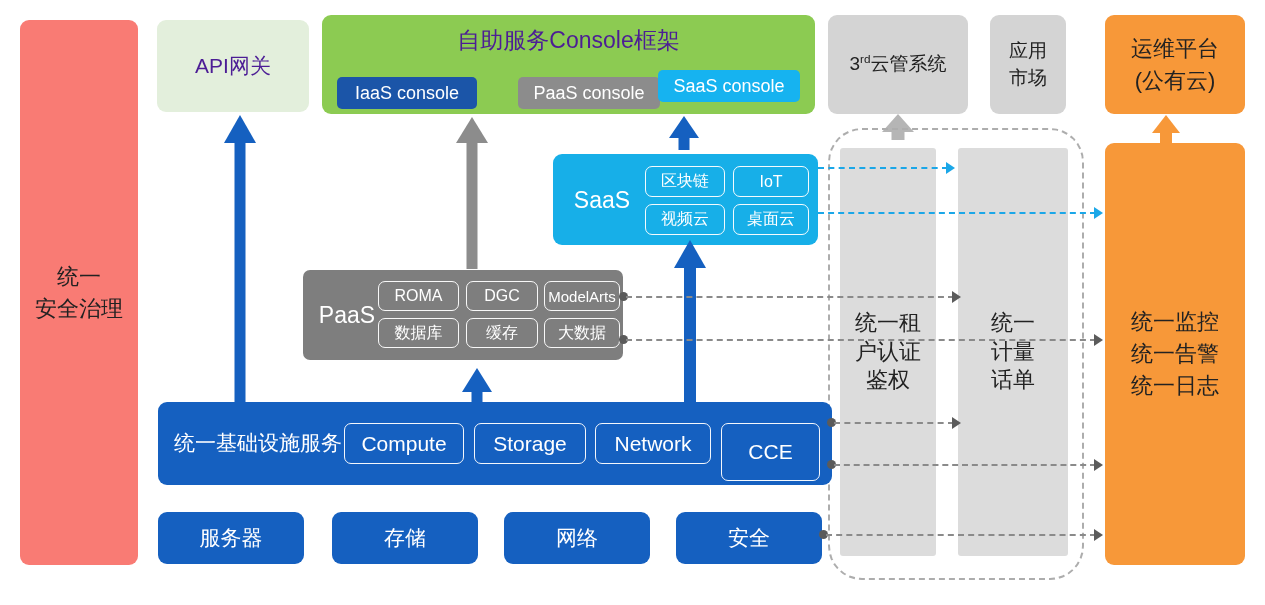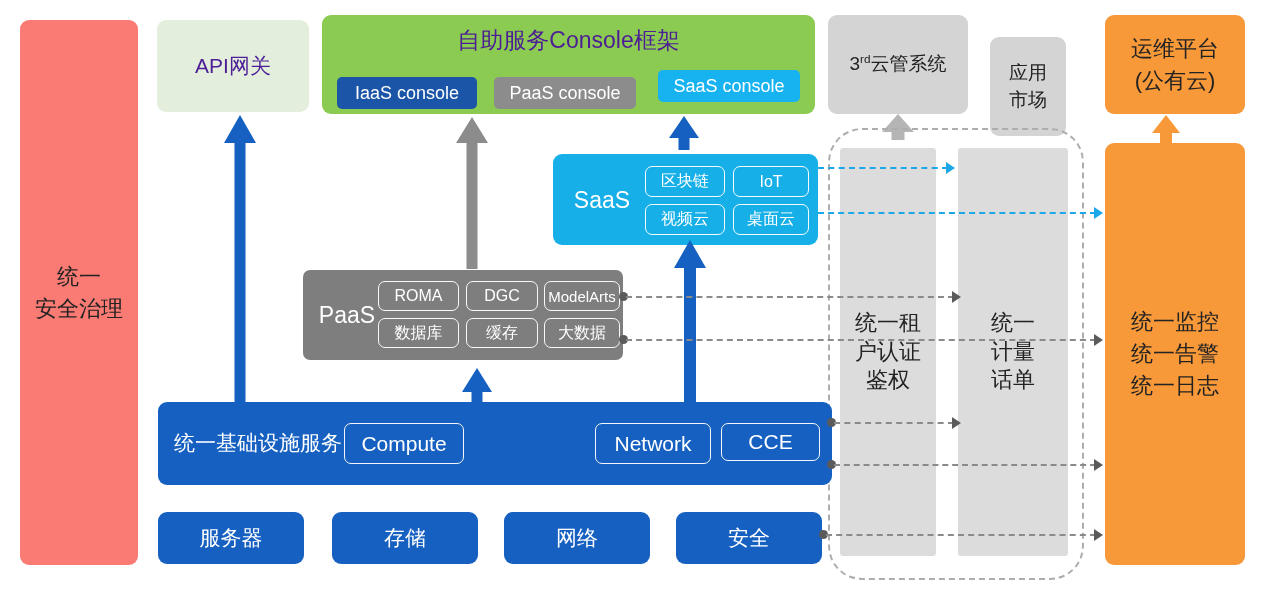--- a/index.html
+++ b/index.html
@@ -15,21 +15,21 @@
   .panel-gray{background:#D4D4D4;border-radius:9px;}
   .panel-orange{background:#F79839;border-radius:9px;}
   .panel-blue{background:#1560C0;border-radius:9px;}
   .panel-saas{background:#17AFE8;border-radius:9px;}
   .panel-paas{background:#7E7E7E;border-radius:7px;}
 
   
   .chip{border-radius:5px;color:#fff;font-size:18px;
         display:flex;align-items:center;justify-content:center;white-space:nowrap;}
   .chip-iaas{background:#1B55A8;}
-  .chip-paas{background:#8C8C8C;}
+  .chip-paas{background:#8C8C8C;margin-left:24px;}
   .chip-saas{background:#16B3F0;}
   .chip-outline{border:1.6px solid rgba(255,255,255,.95);background:transparent;
                 border-radius:7px;color:#fff;font-size:16px;
                 display:flex;align-items:center;justify-content:center;white-space:nowrap;}
   .chip-infra{border:1.6px solid rgba(255,255,255,.95);background:transparent;
               border-radius:7px;color:#fff;font-size:21px;
               display:flex;align-items:center;justify-content:center;white-space:nowrap;}
   .t-title{font-size:21px;color:#4c1d95;}
   .t-md{font-size:19px;line-height:1.4;color:#222;}
   .t-lg{font-size:22px;line-height:1.45;color:#222;}
@@ -96,21 +96,21 @@
   <div class="head" style="border-width:0 15px 22px 15px;border-bottom-color:#1560C0;"></div>
   <div class="shaft" style="top:20px;width:11px;height:14px;background:#1560C0;"></div>
 </div>
 
 <div class="abs panel-gray ctr" style="left:828px;top:15px;width:140px;height:99px;">
   <span class="t-md">
     <span>3</span><sup>rd</sup><span>云管系统</span>
   </span>
 </div>
 
-<div class="abs panel-gray ctr" style="left:990px;top:15px;width:76px;height:99px;margin-top:22px;">
+<div class="abs panel-gray ctr" style="left:990px;top:15px;width:76px;height:99px;">
   <div class="t-md">
     <div>应用</div>
     <div>市场</div>
   </div>
 </div>
 
 <div class="arrow-up" style="left:882px;top:114px;width:32px;height:26px;">
   <div class="head" style="border-width:0 16px 18px 16px;border-bottom-color:#B5B5B5;"></div>
   <div class="shaft" style="top:16px;width:13px;height:10px;background:#B5B5B5;"></div>
 </div>
@@ -205,24 +205,27 @@
   <div class="shaft" style="top:22px;width:11px;height:16px;background:#1560C0;"></div>
 </div>
 
 <div class="abs panel-blue" style="left:158px;top:402px;width:674px;height:83px;">
   <div class="abs ctr" style="left:14px;top:24px;width:172px;height:34px;">
     <span class="t-white-md">统一基础设施服务</span>
   </div>
   <div class="abs chip-infra" style="left:186px;top:21px;width:120px;height:41px;">
     <span>Compute</span>
   </div>
+  <div class="abs chip-infra" style="left:316px;top:21px;width:112px;height:41px;">
+    <span>Storage</span>
+  </div>
   <div class="abs chip-infra" style="left:437px;top:21px;width:116px;height:41px;">
     <span>Network</span>
   </div>
-  <div class="abs chip-infra" style="left:563px;top:21px;width:99px;height:38px;">
+  <div class="abs chip-infra" style="left:563px;top:21px;width:99px;height:58px;">
     <span>CCE</span>
   </div>
 </div>
 
 <div class="abs panel-blue ctr" style="left:158px;top:512px;width:146px;height:52px;">
   <span class="t-white-md">服务器</span>
 </div>
 <div class="abs panel-blue ctr" style="left:332px;top:512px;width:146px;height:52px;">
   <span class="t-white-md">存储</span>
 </div>

